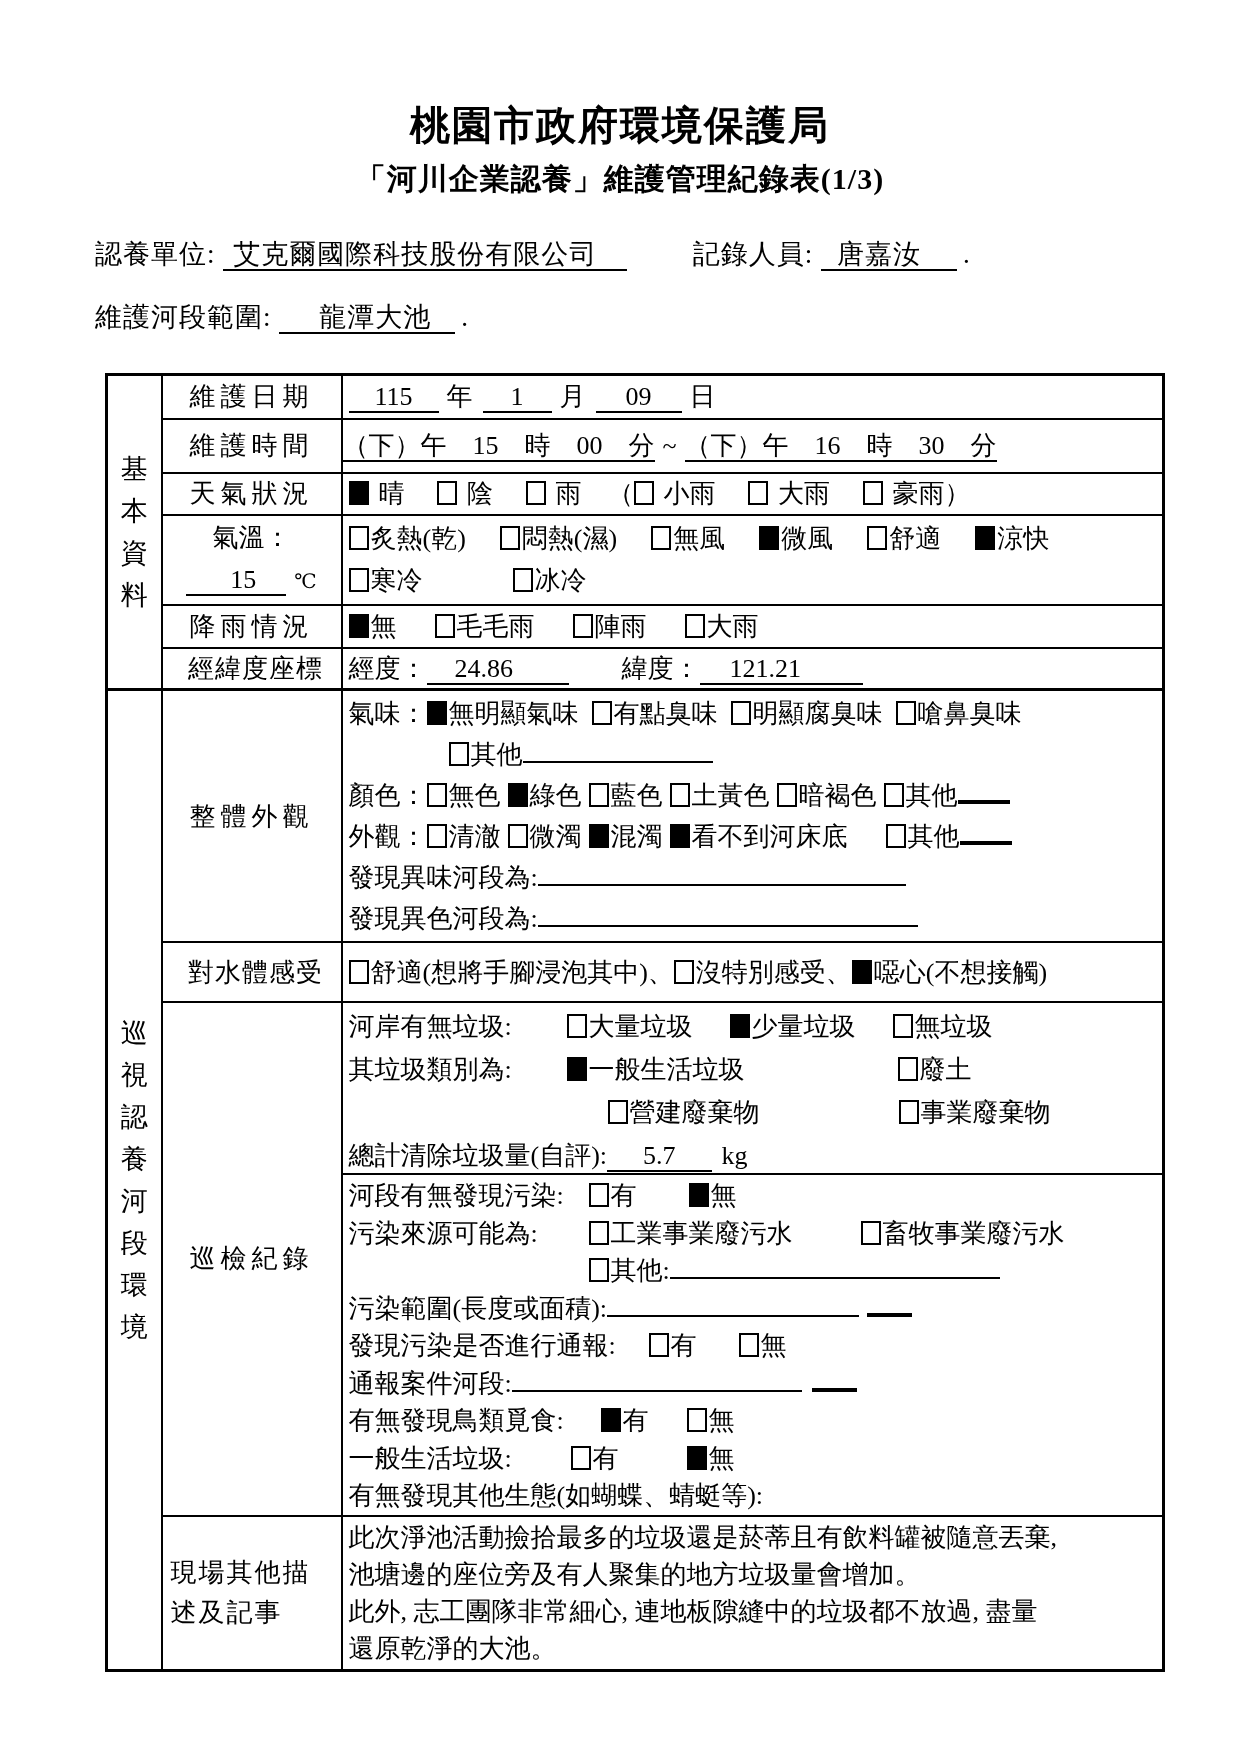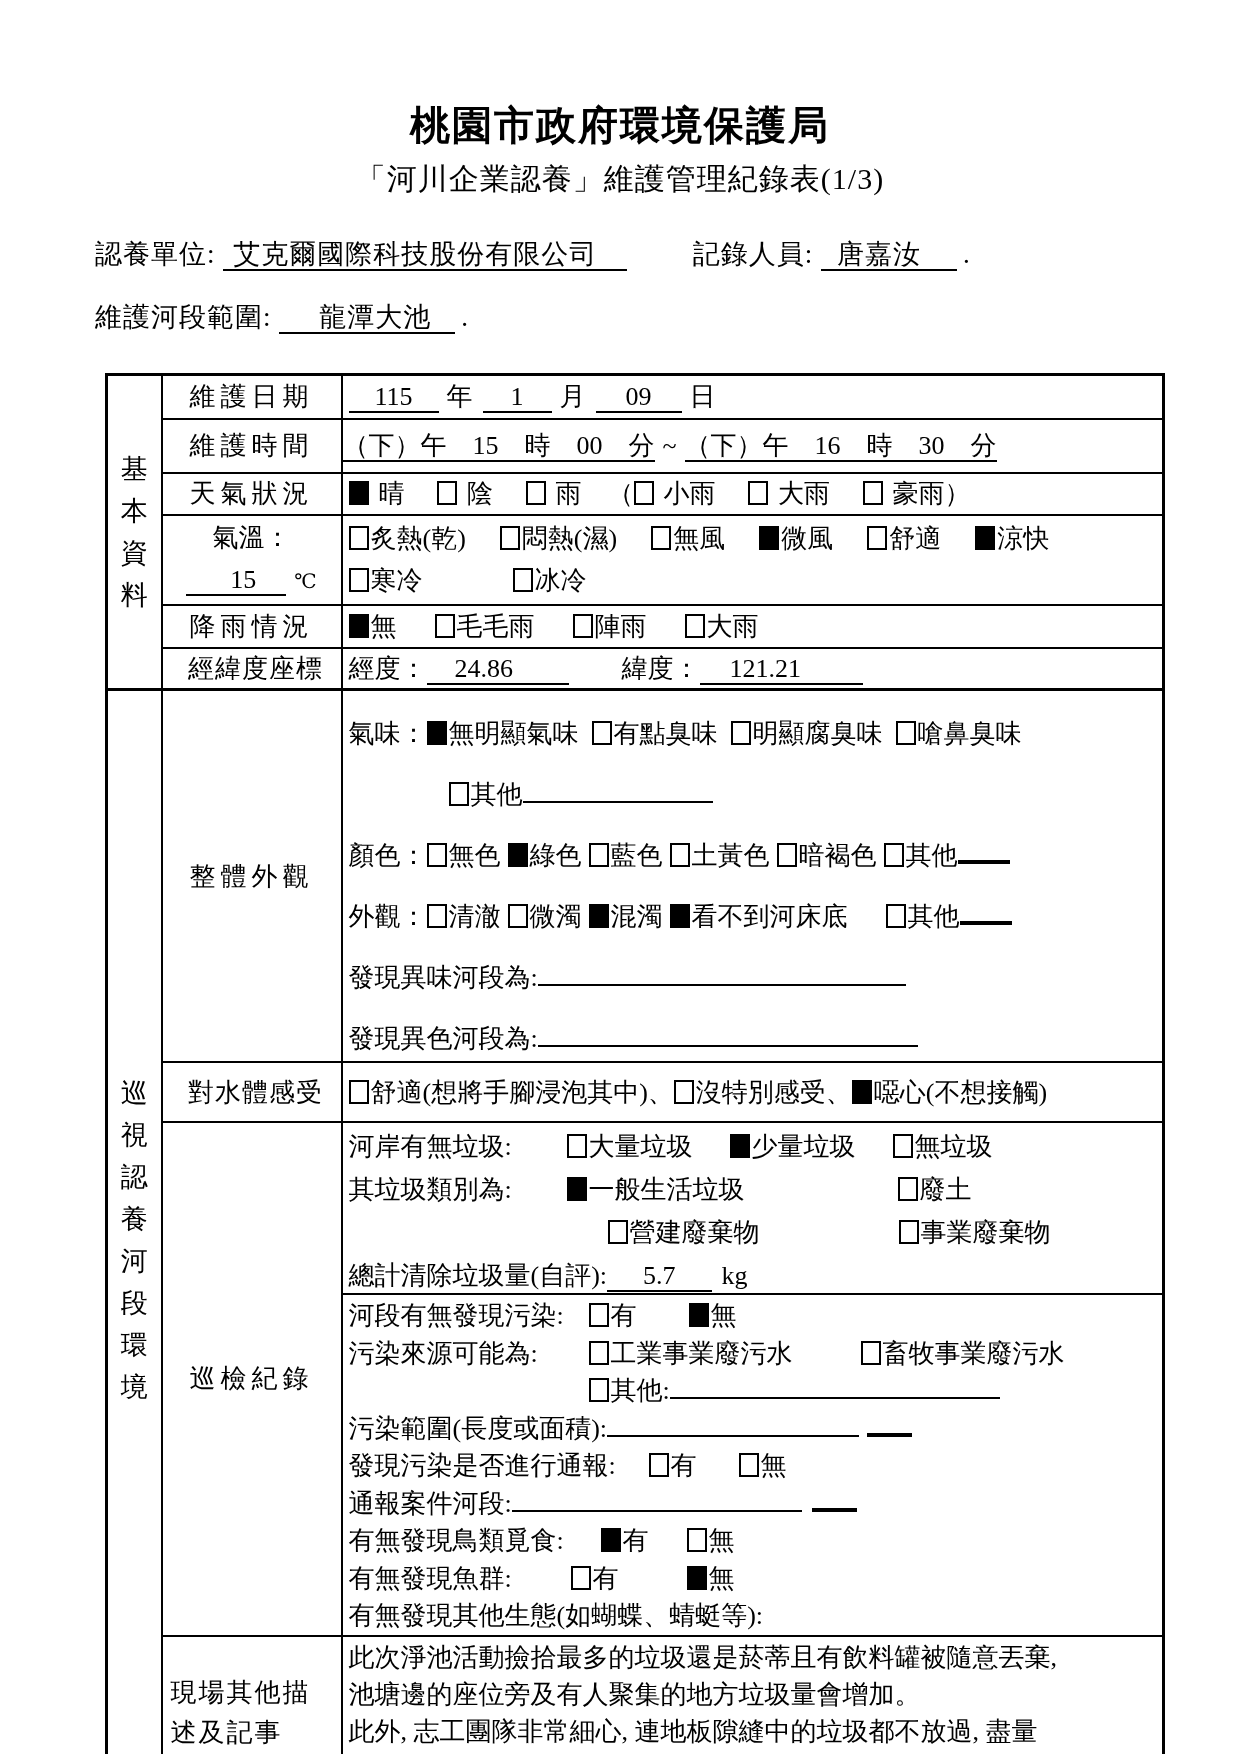--- a/index.html
+++ b/index.html
@@ -4,21 +4,21 @@
 <style>
   * { margin:0; padding:0; box-sizing:border-box; }
   html,body { background:#ffffff; }
   body {
     width:1240px; height:1754px;
     color:#000;
     font-family:"Liberation Serif","DejaVu Serif",serif;
     position:relative;
   }
   .doc-title { text-align:center; padding-top:98px; font-size:40px; font-weight:bold; letter-spacing:2px; }
-  .doc-subtitle { text-align:center; font-size:30px; margin-top:6px; letter-spacing:1px; }
+  .doc-subtitle { text-align:center; font-size:30px; margin-top:6px; letter-spacing:1px;font-weight:bold; }
   .info-line { margin-left:95px; font-size:27px; letter-spacing:1px; }
   .info-line.first { margin-top:36px; }
   .info-line.second { margin-top:27px; }
   .uv { border-bottom:2px solid #000; }
   .dot { margin-left:6px; }
   .gap50 { display:inline-block; width:50px; }
 
   table.form-table { border-collapse:collapse; table-layout:fixed; margin:38px 0 0 105px; border:3px solid #000; }
   table.form-table td { border:2px solid #000; vertical-align:middle; font-size:26px; overflow:hidden; }
   tr.sec-start td { border-top:3px solid #000; }
@@ -30,21 +30,21 @@
   td.rlabel-left { text-align:left; padding:0 8px; letter-spacing:2px; line-height:40px; font-size:26px; }
   td.content { padding:2px 4px 2px 6px; }
   td.content0 { padding:0; vertical-align:top; }
 
   .cb { display:inline-block; width:20px; height:24px; border:2px solid #000; vertical-align:-3px; margin-right:2px; background:#fff; }
   .cb.checked { background:#000; border-color:#000; }
   .opt { white-space:nowrap; }
 
   .ln { white-space:nowrap; }
   .ln42 { line-height:42px; }
-  .ln41 { line-height:41px;margin-top:20px; }
+  .ln41 { line-height:41px; }
   .ln43 { line-height:43px; }
   .ln37 { line-height:37.5px; }
   .ln36 { line-height:37px; }
 
   .wx .opt { margin-right:26px; }
   .wx .cb { margin-right:10px; }
   .temp1 .opt { margin-right:34px; }
   .rain .opt { margin-right:38px; }
   .smell .opt { margin-right:13px; }
   .tight .opt { margin-right:7px; }
@@ -213,21 +213,21 @@
       </div>
       <div class="ln ln37"><span>污染範圍(長度或面積):</span><span class="bl" style="width:252px;"></span><span class="blk" style="width:45px;margin-left:8px;"></span></div>
       <div class="ln ln37">
         <span class="pw300">發現污染是否進行通報:</span><span class="opt ow90"><span class="cb"></span><span>有</span></span><span class="opt"><span class="cb"></span><span>無</span></span>
       </div>
       <div class="ln ln37"><span>通報案件河段:</span><span class="bl" style="width:290px;"></span><span class="blk" style="width:45px;margin-left:10px;"></span></div>
       <div class="ln ln37">
         <span class="pw252">有無發現鳥類覓食:</span><span class="opt ow86"><span class="cb checked"></span><span>有</span></span><span class="opt"><span class="cb"></span><span>無</span></span>
       </div>
       <div class="ln ln37">
-        <span class="pw222">有無發現魚群:</span><span class="opt ow116"><span class="cb"></span><span>有</span></span><span class="opt"><span class="cb checked"></span><span>無</span></span>
+        <span class="pw222">一般生活垃圾:</span><span class="opt ow116"><span class="cb"></span><span>有</span></span><span class="opt"><span class="cb checked"></span><span>無</span></span>
       </div>
       <div class="ln ln37"><span>有無發現其他生態(如蝴蝶、蜻蜓等):</span></div>
     </div>
   </td>
 </tr>
 
 <tr style="height:151px">
   <td class="rlabel-left">現場其他描述及記事</td>
   <td class="content">
     <div class="ln36">此次淨池活動撿拾最多的垃圾還是菸蒂且有飲料罐被隨意丟棄,</div>

